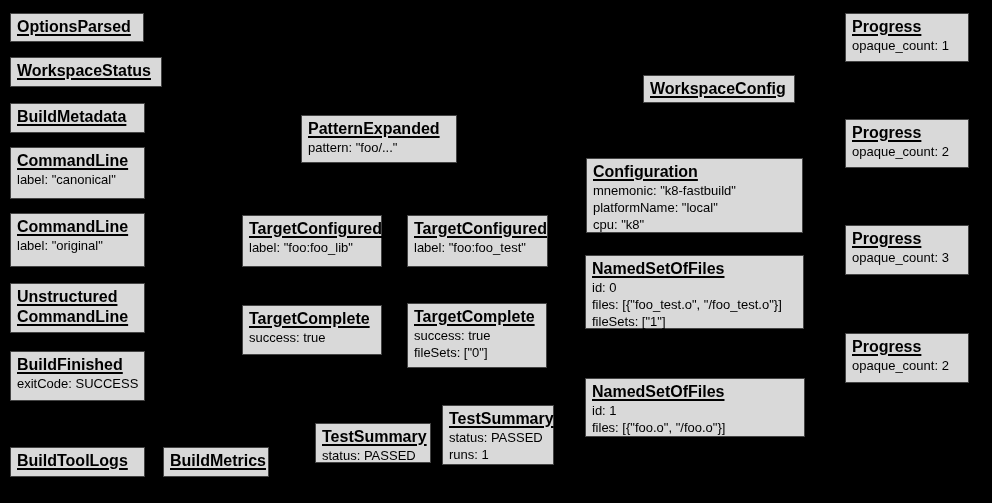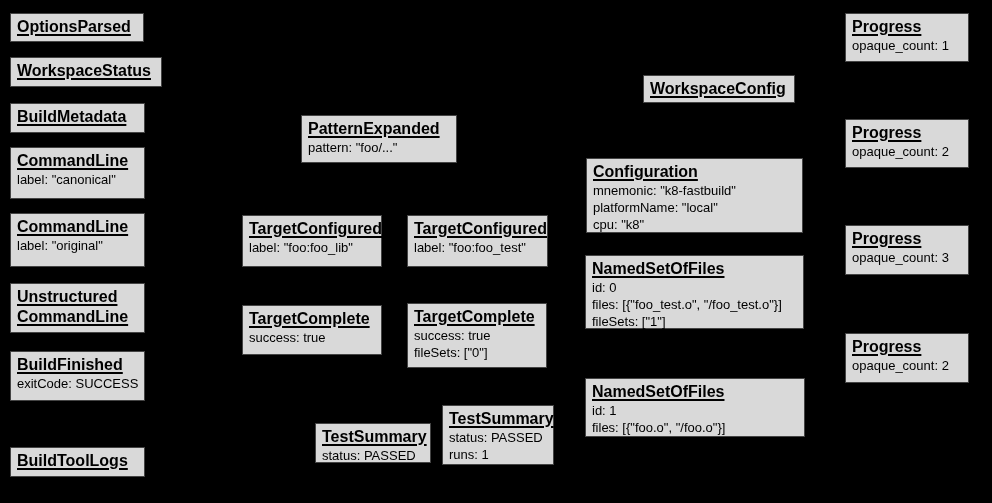--- a/index.html
+++ b/index.html
@@ -65,20 +65,23 @@
   </div>
 
   <div class="node" style="left:10px;top:283px;width:135px;height:50px">
     <div class="t">Unstructured CommandLine</div>
   </div>
 
   <div class="node" style="left:10px;top:447px;width:135px;height:30px">
     <div class="t">BuildToolLogs</div>
   </div>
 
+  <div class="node" style="left:163px;top:447px;width:106px;height:30px">
+    <div class="t">BuildMetrics</div>
+  </div>
 
 
   <div class="node" style="left:301px;top:115px;width:156px;height:48px">
     <div class="t">PatternExpanded</div>
     <div class="l">pattern: "foo/..."</div>
   </div>
 
   <div class="node" style="left:242px;top:215px;width:140px;height:52px">
     <div class="t">TargetConfigured</div>
     <div class="l">label: "foo:foo_lib"</div>

